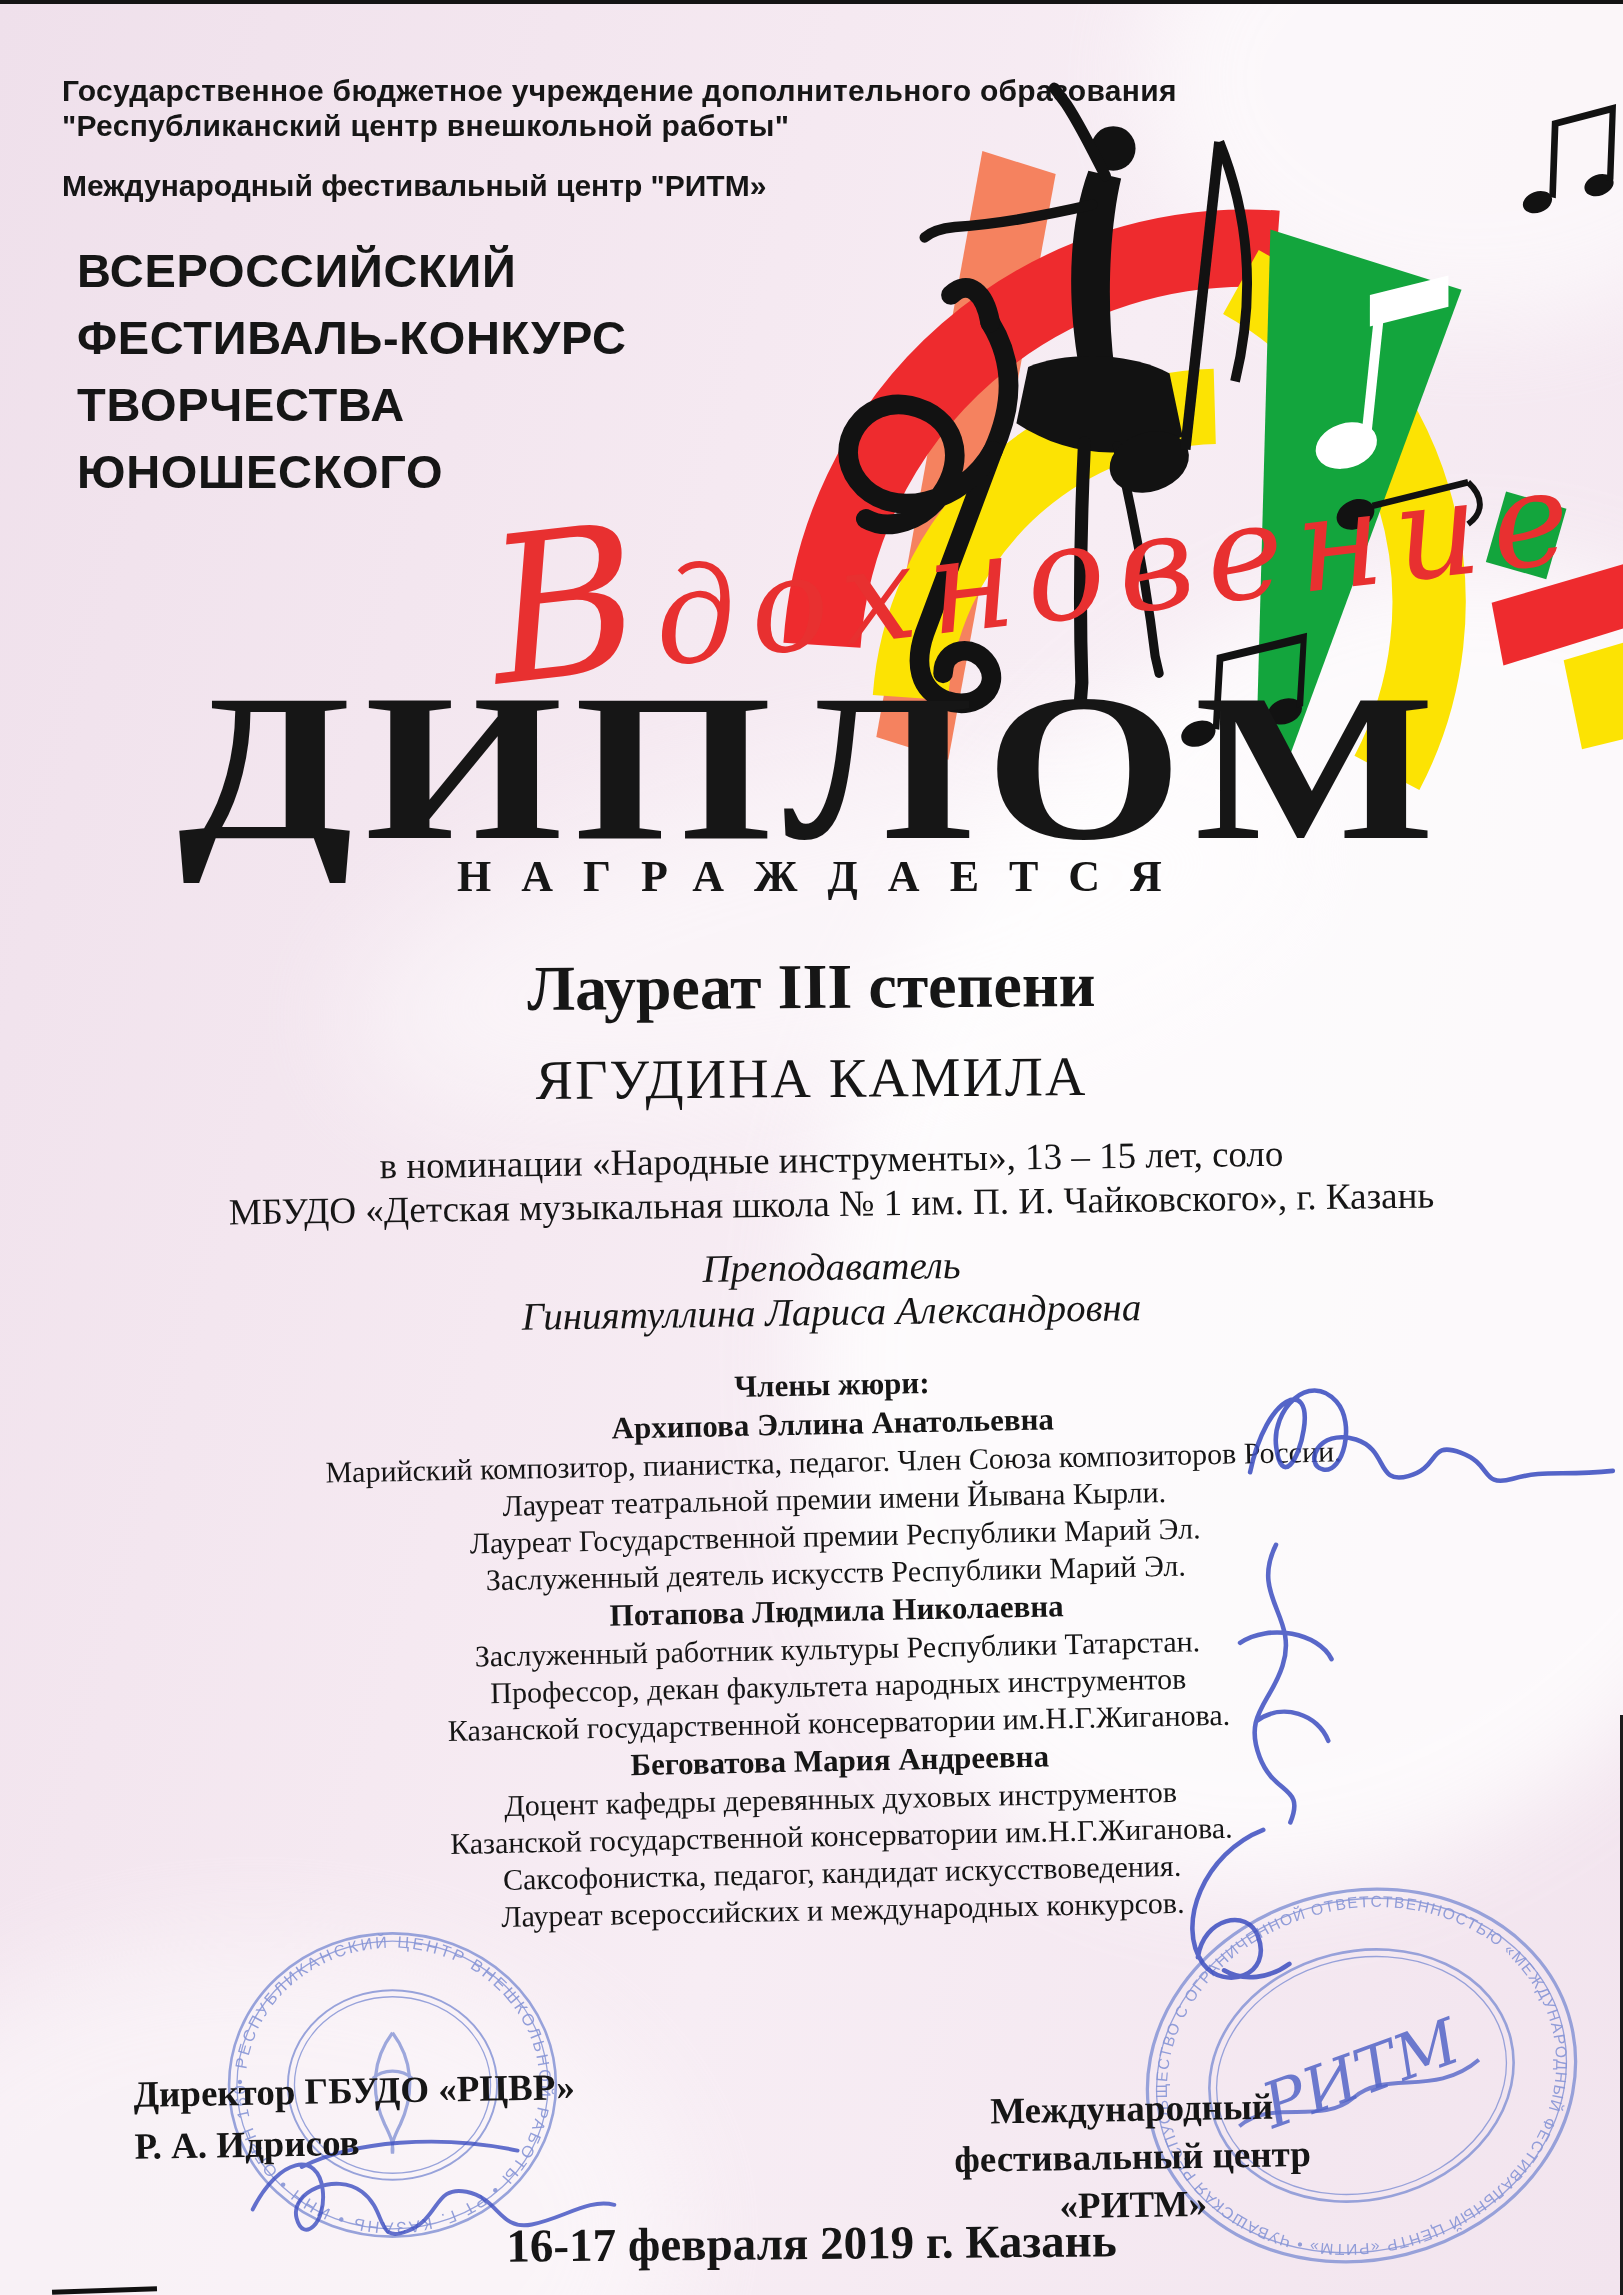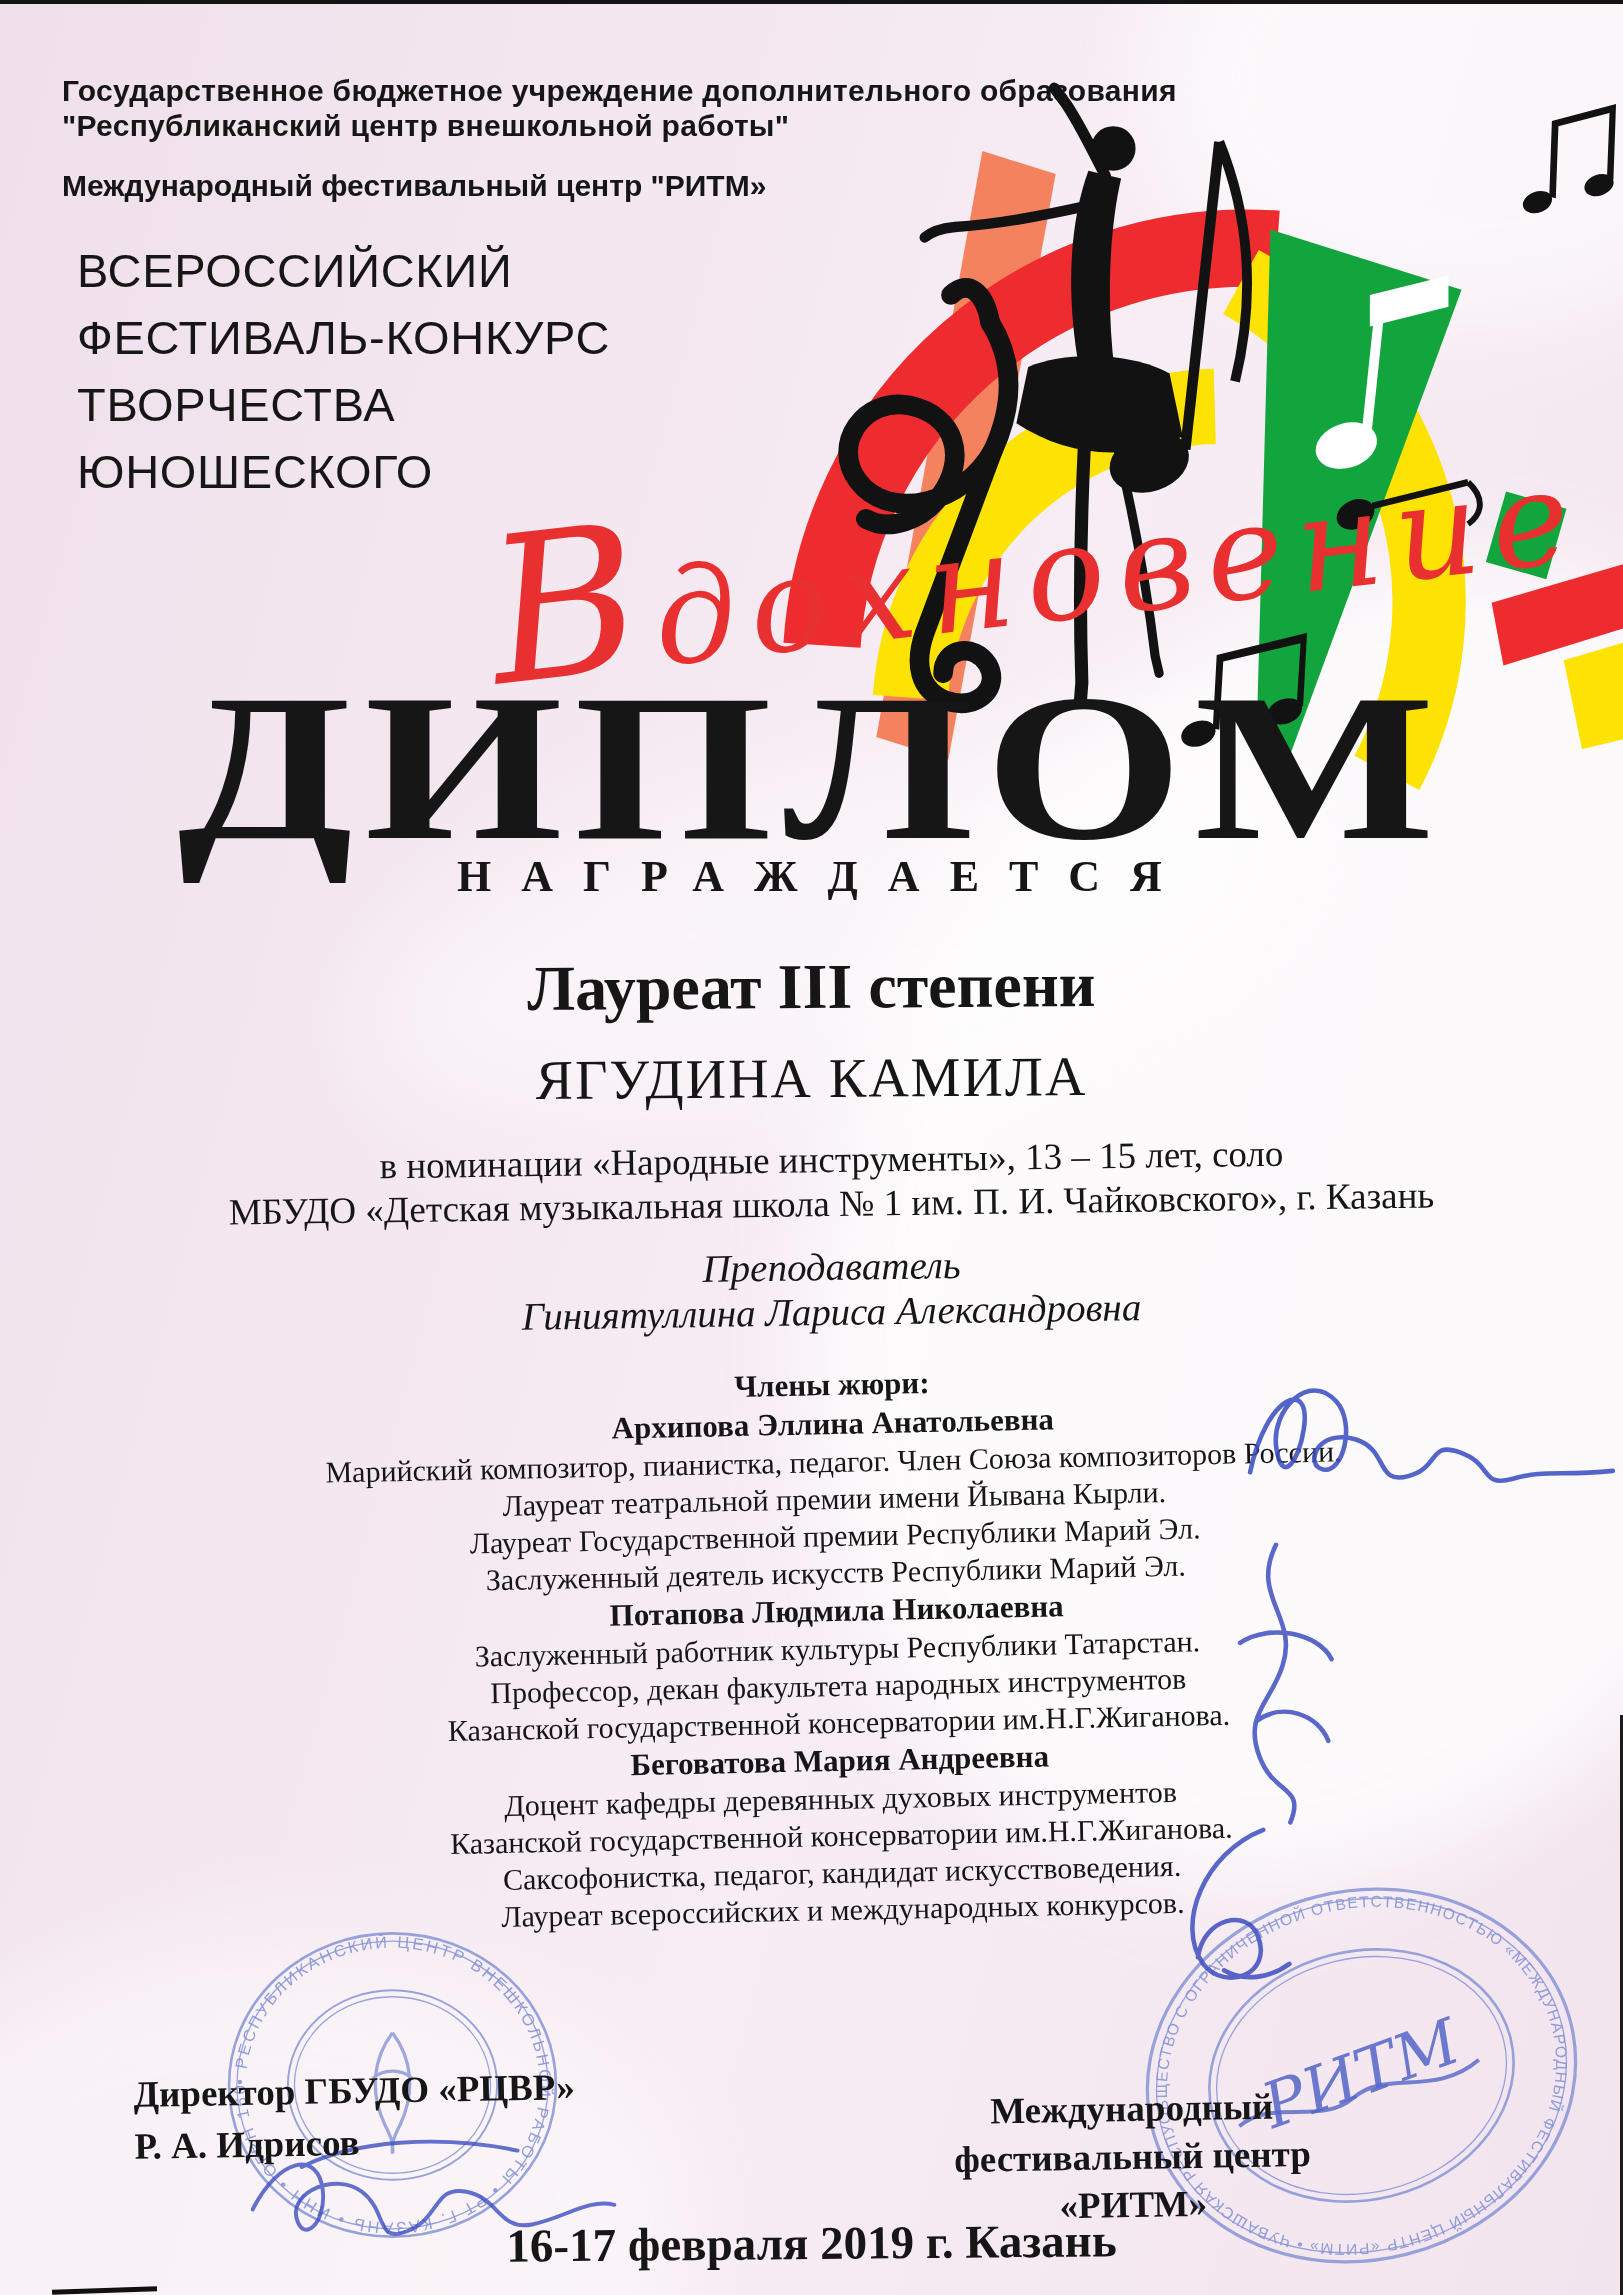--- a/index.html
+++ b/index.html
@@ -14,21 +14,21 @@
   .scan-top{position:absolute;left:0;top:0;width:100%;height:3.9px;background:#141414;}
   .scan-right{position:absolute;right:0;top:1715px;width:3.3px;height:581px;background:#1b1b1b;}
   .scan-corner{position:absolute;left:52px;top:2288px;width:105px;height:4.6px;background:#111;transform:rotate(-2deg);}
 
   .sans{font-family:"Liberation Sans","DejaVu Sans",sans-serif;}
   .abs{position:absolute;}
 
   .org{left:62px;top:73px;font-weight:bold;font-size:30px;line-height:35px;letter-spacing:0.3px;}
   .org-3{left:62px;top:169px;font-weight:bold;font-size:30px;}
 
-  .fest-title{left:77px;top:237px;font-size:47px;line-height:67px;letter-spacing:0.7px;font-weight:400;}
+  .fest-title{left:77px;top:237px;font-size:47px;line-height:67px;letter-spacing:0.7px;font-weight:700;}
 
   .script{left:477px;top:497px;width:1113px;font-family:"DejaVu Serif","Liberation Serif",serif;
           font-style:italic;color:#e83030;font-size:131px;letter-spacing:13px;
           transform:rotate(-6.5deg);transform-origin:left top;}
   .script::first-letter{font-size:1.55em;}
 
   .diplom{left:50%;top:660px;font-size:209px;line-height:216px;font-weight:bold;letter-spacing:9.2px;
           transform:translateX(-50%) scaleX(1.22);white-space:nowrap;}
   .awarded{left:0;width:1623px;top:851px;text-align:center;font-weight:bold;font-size:44px;
            letter-spacing:30px;padding-left:26px;box-sizing:border-box;}

